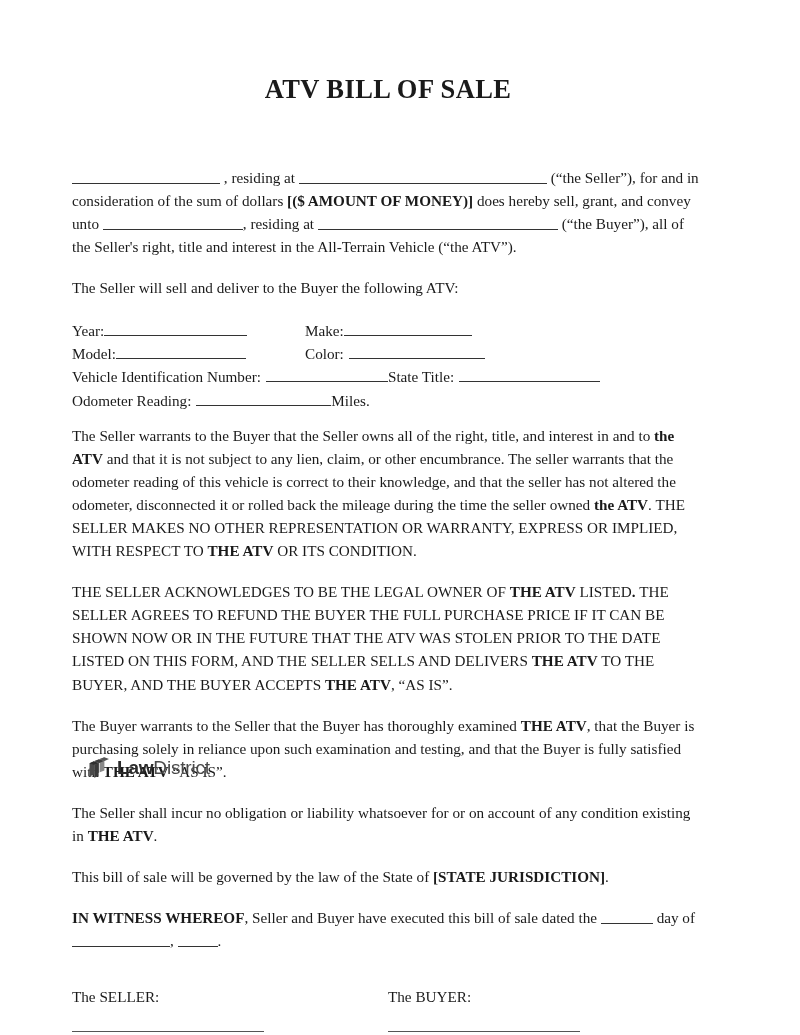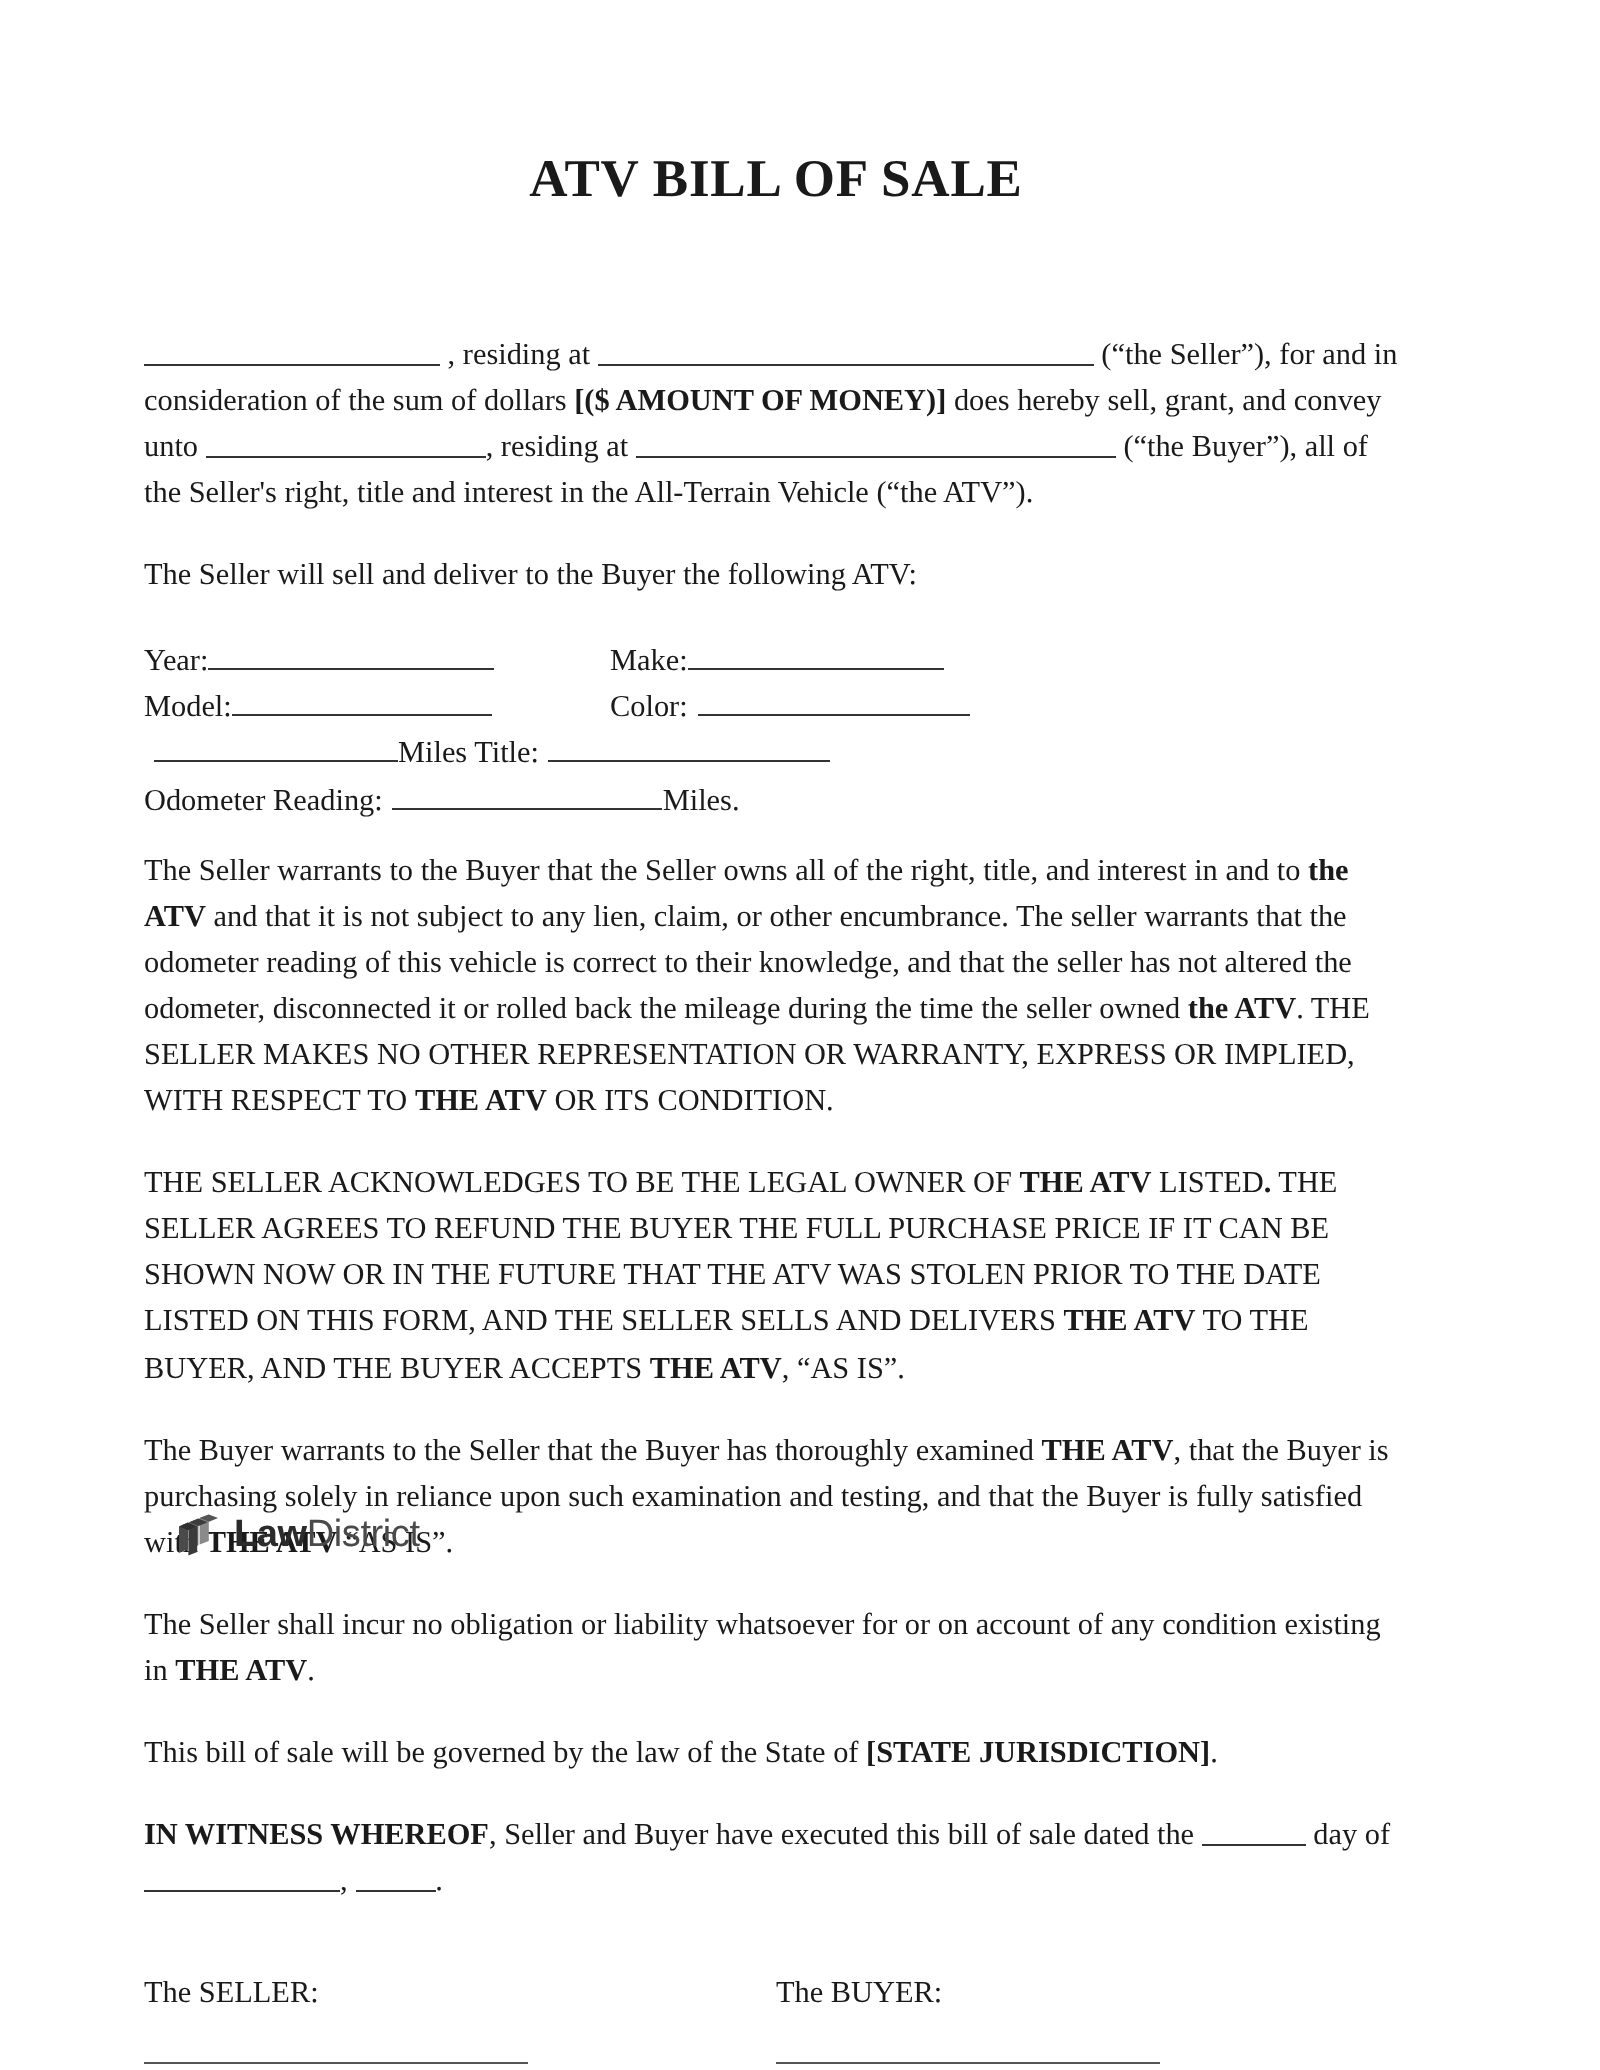--- a/index.html
+++ b/index.html
@@ -150,25 +150,26 @@
             <span class="blank w-model"></span>
           </span>
         <span class="col-b">
             <span class="lbl">Color:</span>
             <span class="gap-s"></span>
             <span class="blank w-color"></span>
           </span>
       </div>
       <div class="detail-row">
         <span class="col-b">
+            <span class="lbl">Vehicle Identification Number:</span>
             <span class="gap-s"></span>
             <span class="blank w-vin"></span>
           </span>
         <span class="col-b">
-            <span class="lbl">Miles Title:</span>
+            <span class="lbl">State Title:</span>
             <span class="gap-s"></span>
             <span class="blank w-state"></span>
           </span>
       </div>
       <div class="detail-row">
         <span class="col-b">
             <span class="lbl">Odometer Reading:</span>
             <span class="gap-s"></span>
             <span class="blank w-odo"></span>
             <span class="lbl">Miles.</span>

